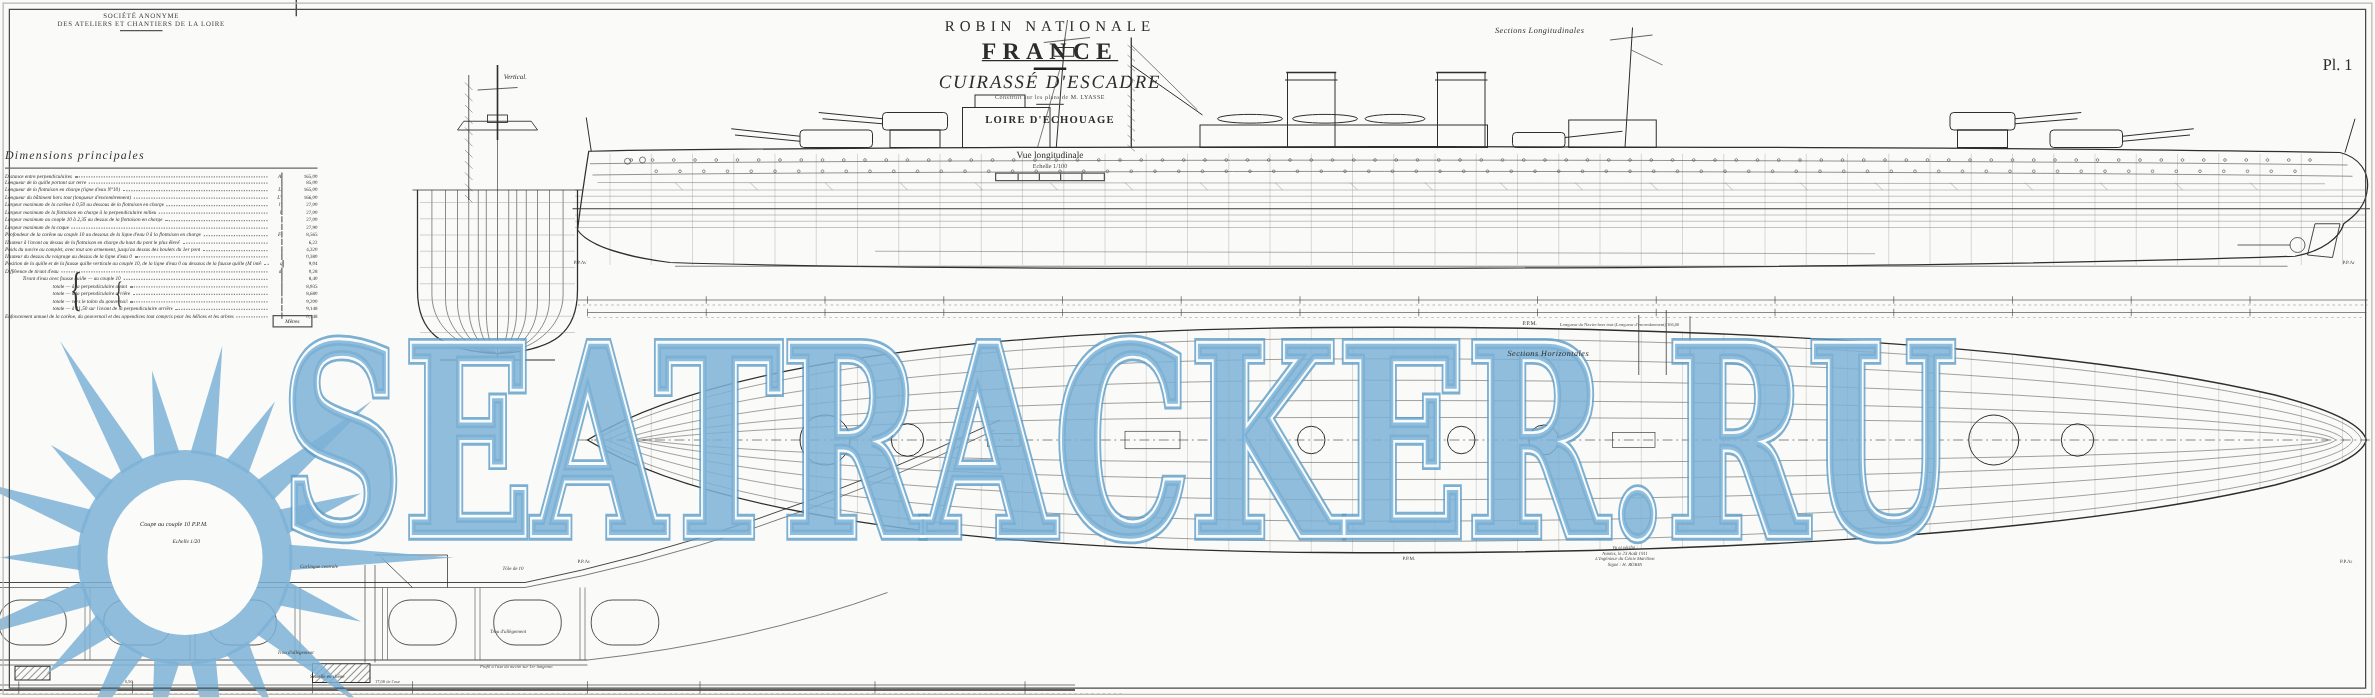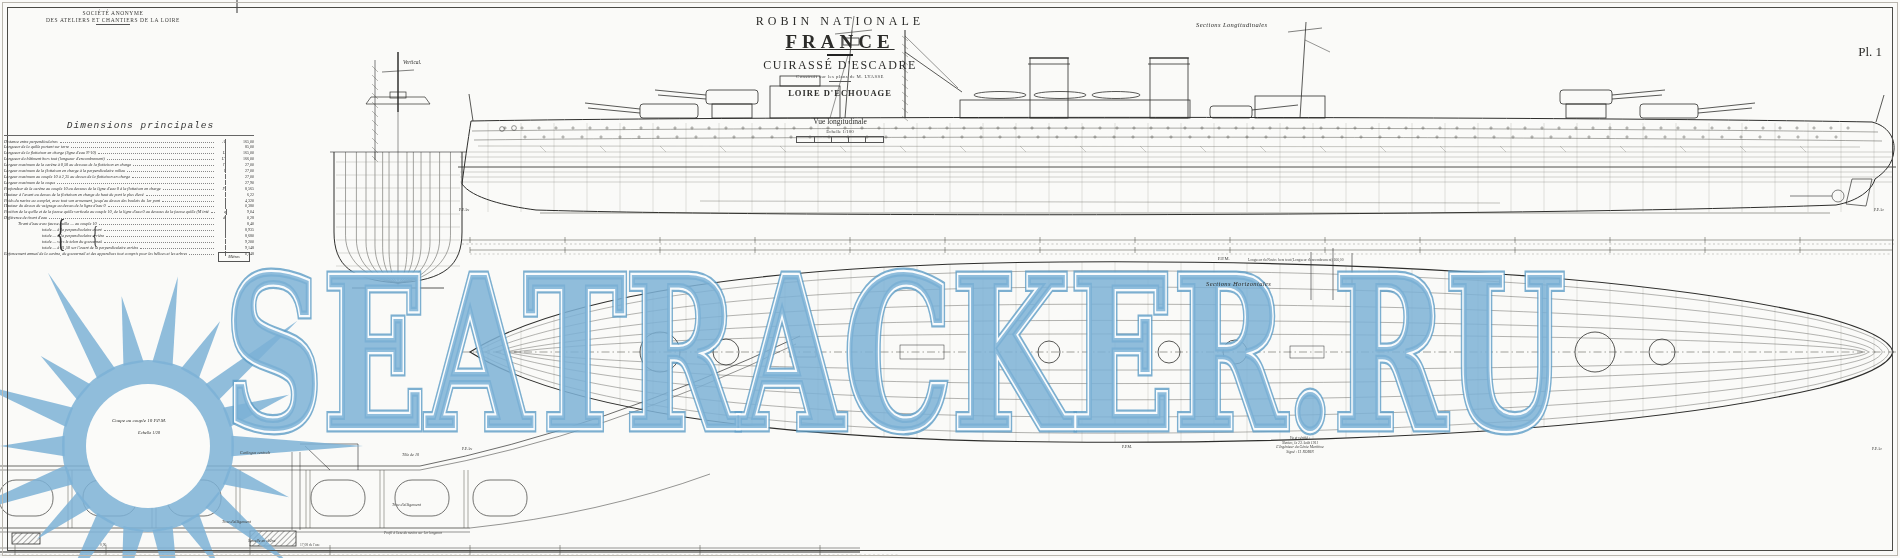--- a/index.html
+++ b/index.html
@@ -11,33 +11,33 @@
   .it{font-style:italic;}
   svg{position:absolute;left:0;top:0;}
   
   #company{left:28px;top:10px;width:170px;font-size:5.5px;letter-spacing:.6px;line-height:6.5px;text-align:center;color:#3a3a38;}
   #company .rule{width:34px;border-top:.8px solid #555;margin:1px auto 0;}
   
   #titleblock{left:730px;top:14px;width:220px;text-align:center;}
   #tb-marine{font-size:12px;letter-spacing:4px;}
   #tb-ship{font-size:19px;font-weight:bold;letter-spacing:5px;margin-top:2px;text-decoration:underline;}
   #tb-shiprule{width:26px;border-top:2px solid #222;margin:1px auto 2px;}
-  #tb-sub{font-size:12px;letter-spacing:1.5px;}
+  #tb-sub{font-size:15px;letter-spacing:1.5px;font-style:italic;}
   #tb-note{font-size:4.8px;letter-spacing:.4px;margin-top:1px;color:#444;}
   #tb-noterule{width:22px;border-top:.8px solid #555;margin:2px auto 6px;}
   #tb-plan{font-size:8.5px;font-weight:bold;letter-spacing:1px;}
   #tb-view{font-size:7.5px;margin-top:19px;}
   #tb-scale{font-size:5px;margin-top:3px;color:#444;}
   #tb-scalebar{position:relative;width:86px;height:5px;border:.7px solid #555;margin:2px auto 0;}
   #tb-scalebar i{position:absolute;top:0;bottom:0;width:.7px;background:#555;}
   #plate{right:18px;top:8px;font-size:13px;margin-top:36px;}
   
   #dimtable{position:absolute;left:4px;top:120px;width:250px;}
-  #dim-title{font-size:9.5px;font-style:italic;text-align:center;letter-spacing:1px;color:#333;
-             font-family:Liberation Mono, monospace;padding-left:23px;}
+  #dim-title{font-size:9.5px;font-style:italic;text-align:left;letter-spacing:1px;color:#333;
+             font-family:Liberation Serif, serif;}
   #dim-rows{margin-top:4px;border-top:.8px solid #666;padding-top:2px;}
   .drow{display:flex;align-items:baseline;font-size:4.2px;line-height:5.4px;font-style:italic;color:#333;}
   .drow .dlbl{white-space:nowrap;overflow:hidden;}
   .drow .dlead{flex:1;border-bottom:.7px dotted #888;margin:0 2px;height:3.5px;min-width:4px;}
   .drow .dref{width:9px;text-align:right;}
   .drow .dval{width:26px;text-align:right;border-left:.7px solid #666;padding-left:2px;font-style:normal;font-size:4px;}
   .brace{position:absolute;font-size:20px;color:#333;transform:scaleY(1.9);transform-origin:center;font-style:normal;}
   #unitsbox{position:absolute;left:218px;top:252px;width:30px;height:8px;border:.7px solid #555;
             font-size:4.2px;line-height:8px;text-align:center;font-style:italic;}
   

